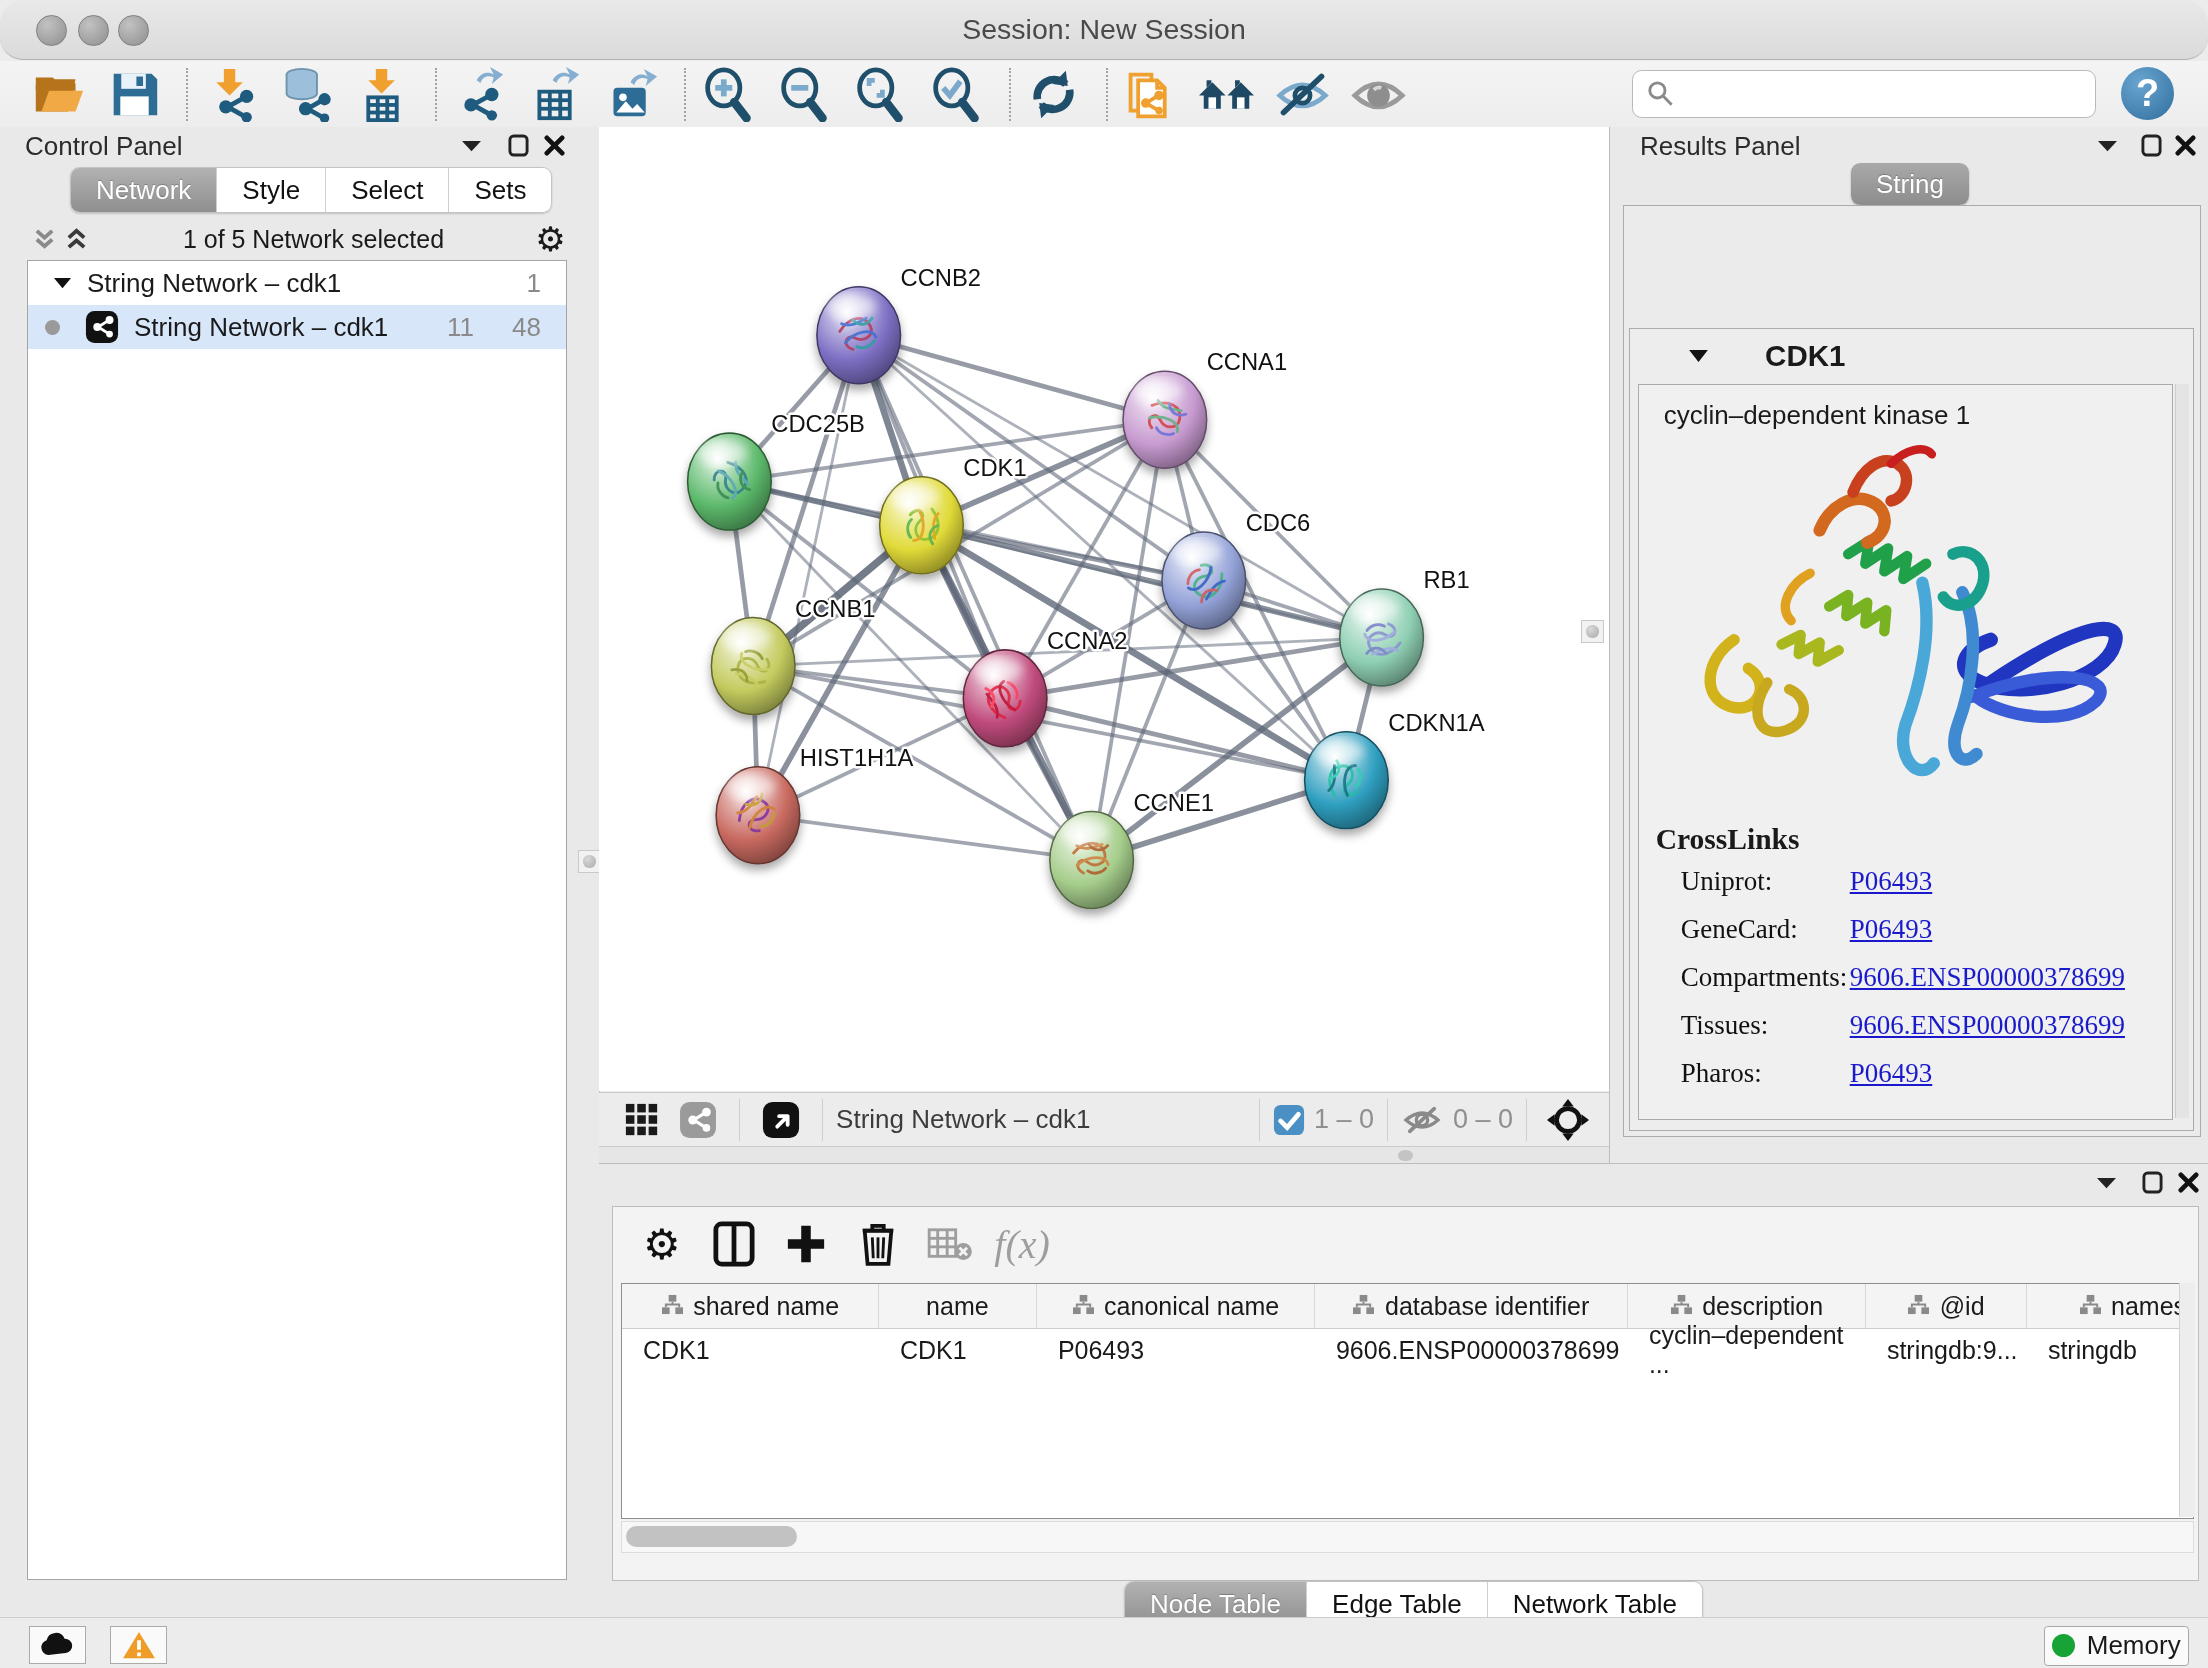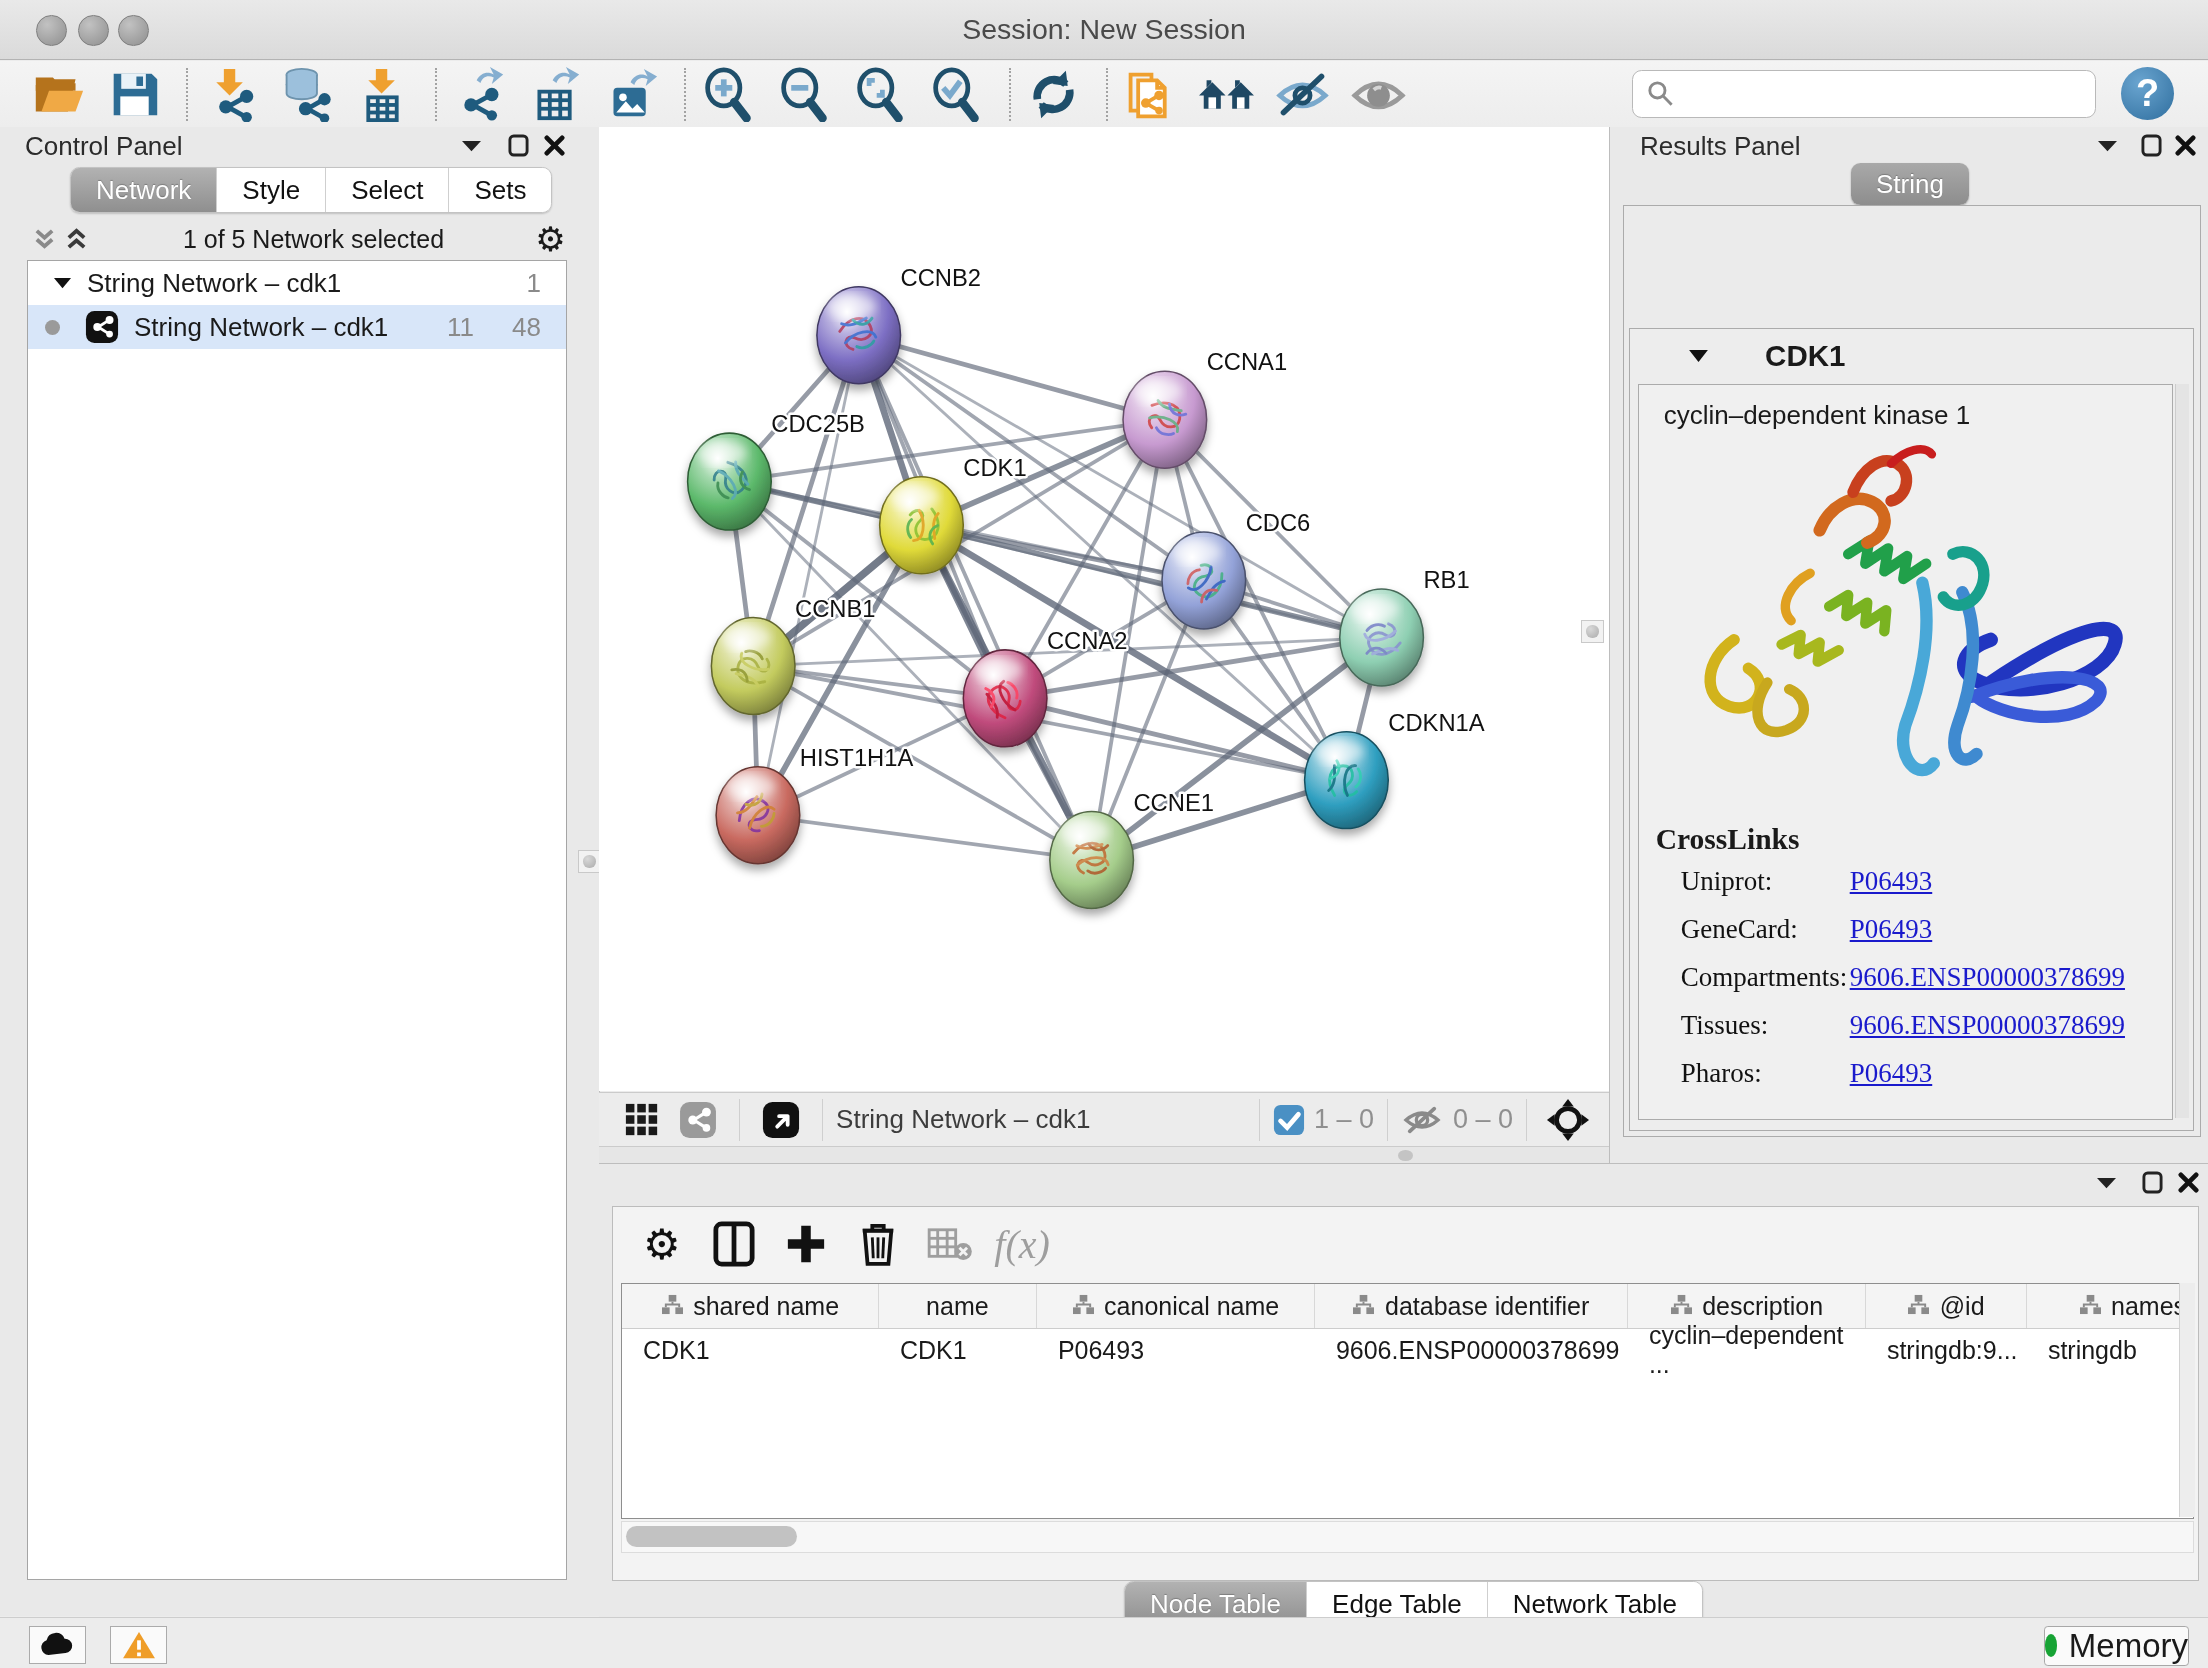--- a/index.html
+++ b/index.html
@@ -2,21 +2,21 @@
 <html style="font-size:15px"><head>
 <meta charset="utf-8">
 <style>
   html,body{margin:0;padding:0;}
   body{width:2208px;height:1668px;position:relative;background:#ececec;
        font-family:"Liberation Sans",sans-serif;color:#1a1a1a;overflow:hidden;
        -webkit-font-smoothing:antialiased;}
   .abs{position:absolute;}
   
   .titlebar{left:0;top:0;width:2208px;height:59px;
-    background:linear-gradient(#e9e9e9,#dadada);border-bottom:1.9px solid #b3b3b3;}
+    background:linear-gradient(#e9e9e9,#dadada);border-bottom:1.9px solid #b3b3b3;border-radius:23px;}
   .tlight{width:28.5px;height:28.5px;border-radius:50%;top:15px;
     background:radial-gradient(circle at 35% 30%,#c2c2c2,#8e8e8e);border:1px solid #7f7f7f;}
   .wtitle{width:100%;text-align:center;top:13.3px;font-size:28.5px;color:#4a4a4a;}
   
   .toolbar{left:0;top:61px;width:2208px;height:67px;background:linear-gradient(#f4f4f4,#ededed);
     border-bottom:1.9px solid #c2c2c2;display:flex;align-items:center;padding-left:28.5px;box-sizing:border-box;}
   .tbi{width:59px;height:59px;margin-right:17px;display:flex;align-items:center;justify-content:center;flex:0 0 auto;}
   .tb-sep{height:53px;border-left:2.9px dotted #a2a2a2;margin:0 13.3px 0 5.7px;flex:0 0 auto;}
   .searchbox{right:112px;top:8.6px;width:464px;height:48px;background:#fff;border:1.9px solid #b9b9b9;
     border-radius:9.5px;display:flex;align-items:center;padding-left:13.3px;box-sizing:border-box;}
@@ -67,21 +67,21 @@
   .drow{display:flex;height:42px;}
   .dcell{display:flex;align-items:center;font-size:25px;padding-left:21px;box-sizing:border-box;flex:0 0 auto;}
   .hscroll{left:7.6px;top:314px;width:1571px;height:30px;background:#f7f7f7;border:1px solid #dcdcdc;}
   .hthumb{left:3.8px;top:3.8px;width:171px;height:21px;background:#c2c2c2;border-radius:10.5px;}
   .bottabs{display:flex;border-radius:9.5px;overflow:hidden;border:1px solid #c3c3c3;box-shadow:0 1px 1.9px rgba(0,0,0,.2);}
   
   .statusbar{left:0;top:1617px;width:2208px;height:51px;background:#ececec;border-top:1.9px solid #cdcdcd;}
   .sq-btn{width:55px;height:36px;background:#fafafa;border:1.9px solid #ababab;display:flex;
     align-items:center;justify-content:center;}
   .membtn{right:19px;top:7.6px;width:143px;height:38px;background:#fafafa;border:1.9px solid #a8a8a8;
-    border-radius:3.8px;display:flex;align-items:center;justify-content:center;gap:11.4px;font-size:33px;}
+    border-radius:3.8px;display:flex;align-items:center;justify-content:center;gap:11.4px;font-size:26px;}
   .dotgreen{width:23px;height:23px;border-radius:50%;background:#17a335;}
   .splitterh{width:21px;height:21px;background:#f2f2f2;border:1px solid #c9c9c9;display:flex;
     align-items:center;justify-content:center;}
   .splitterh i{display:block;width:12.4px;height:12.4px;border-radius:50%;
     background:radial-gradient(circle at 35% 30%,#d8d8d8,#ababab);}
 </style>
 </head>
 <body>
 
 <div class="abs titlebar">

